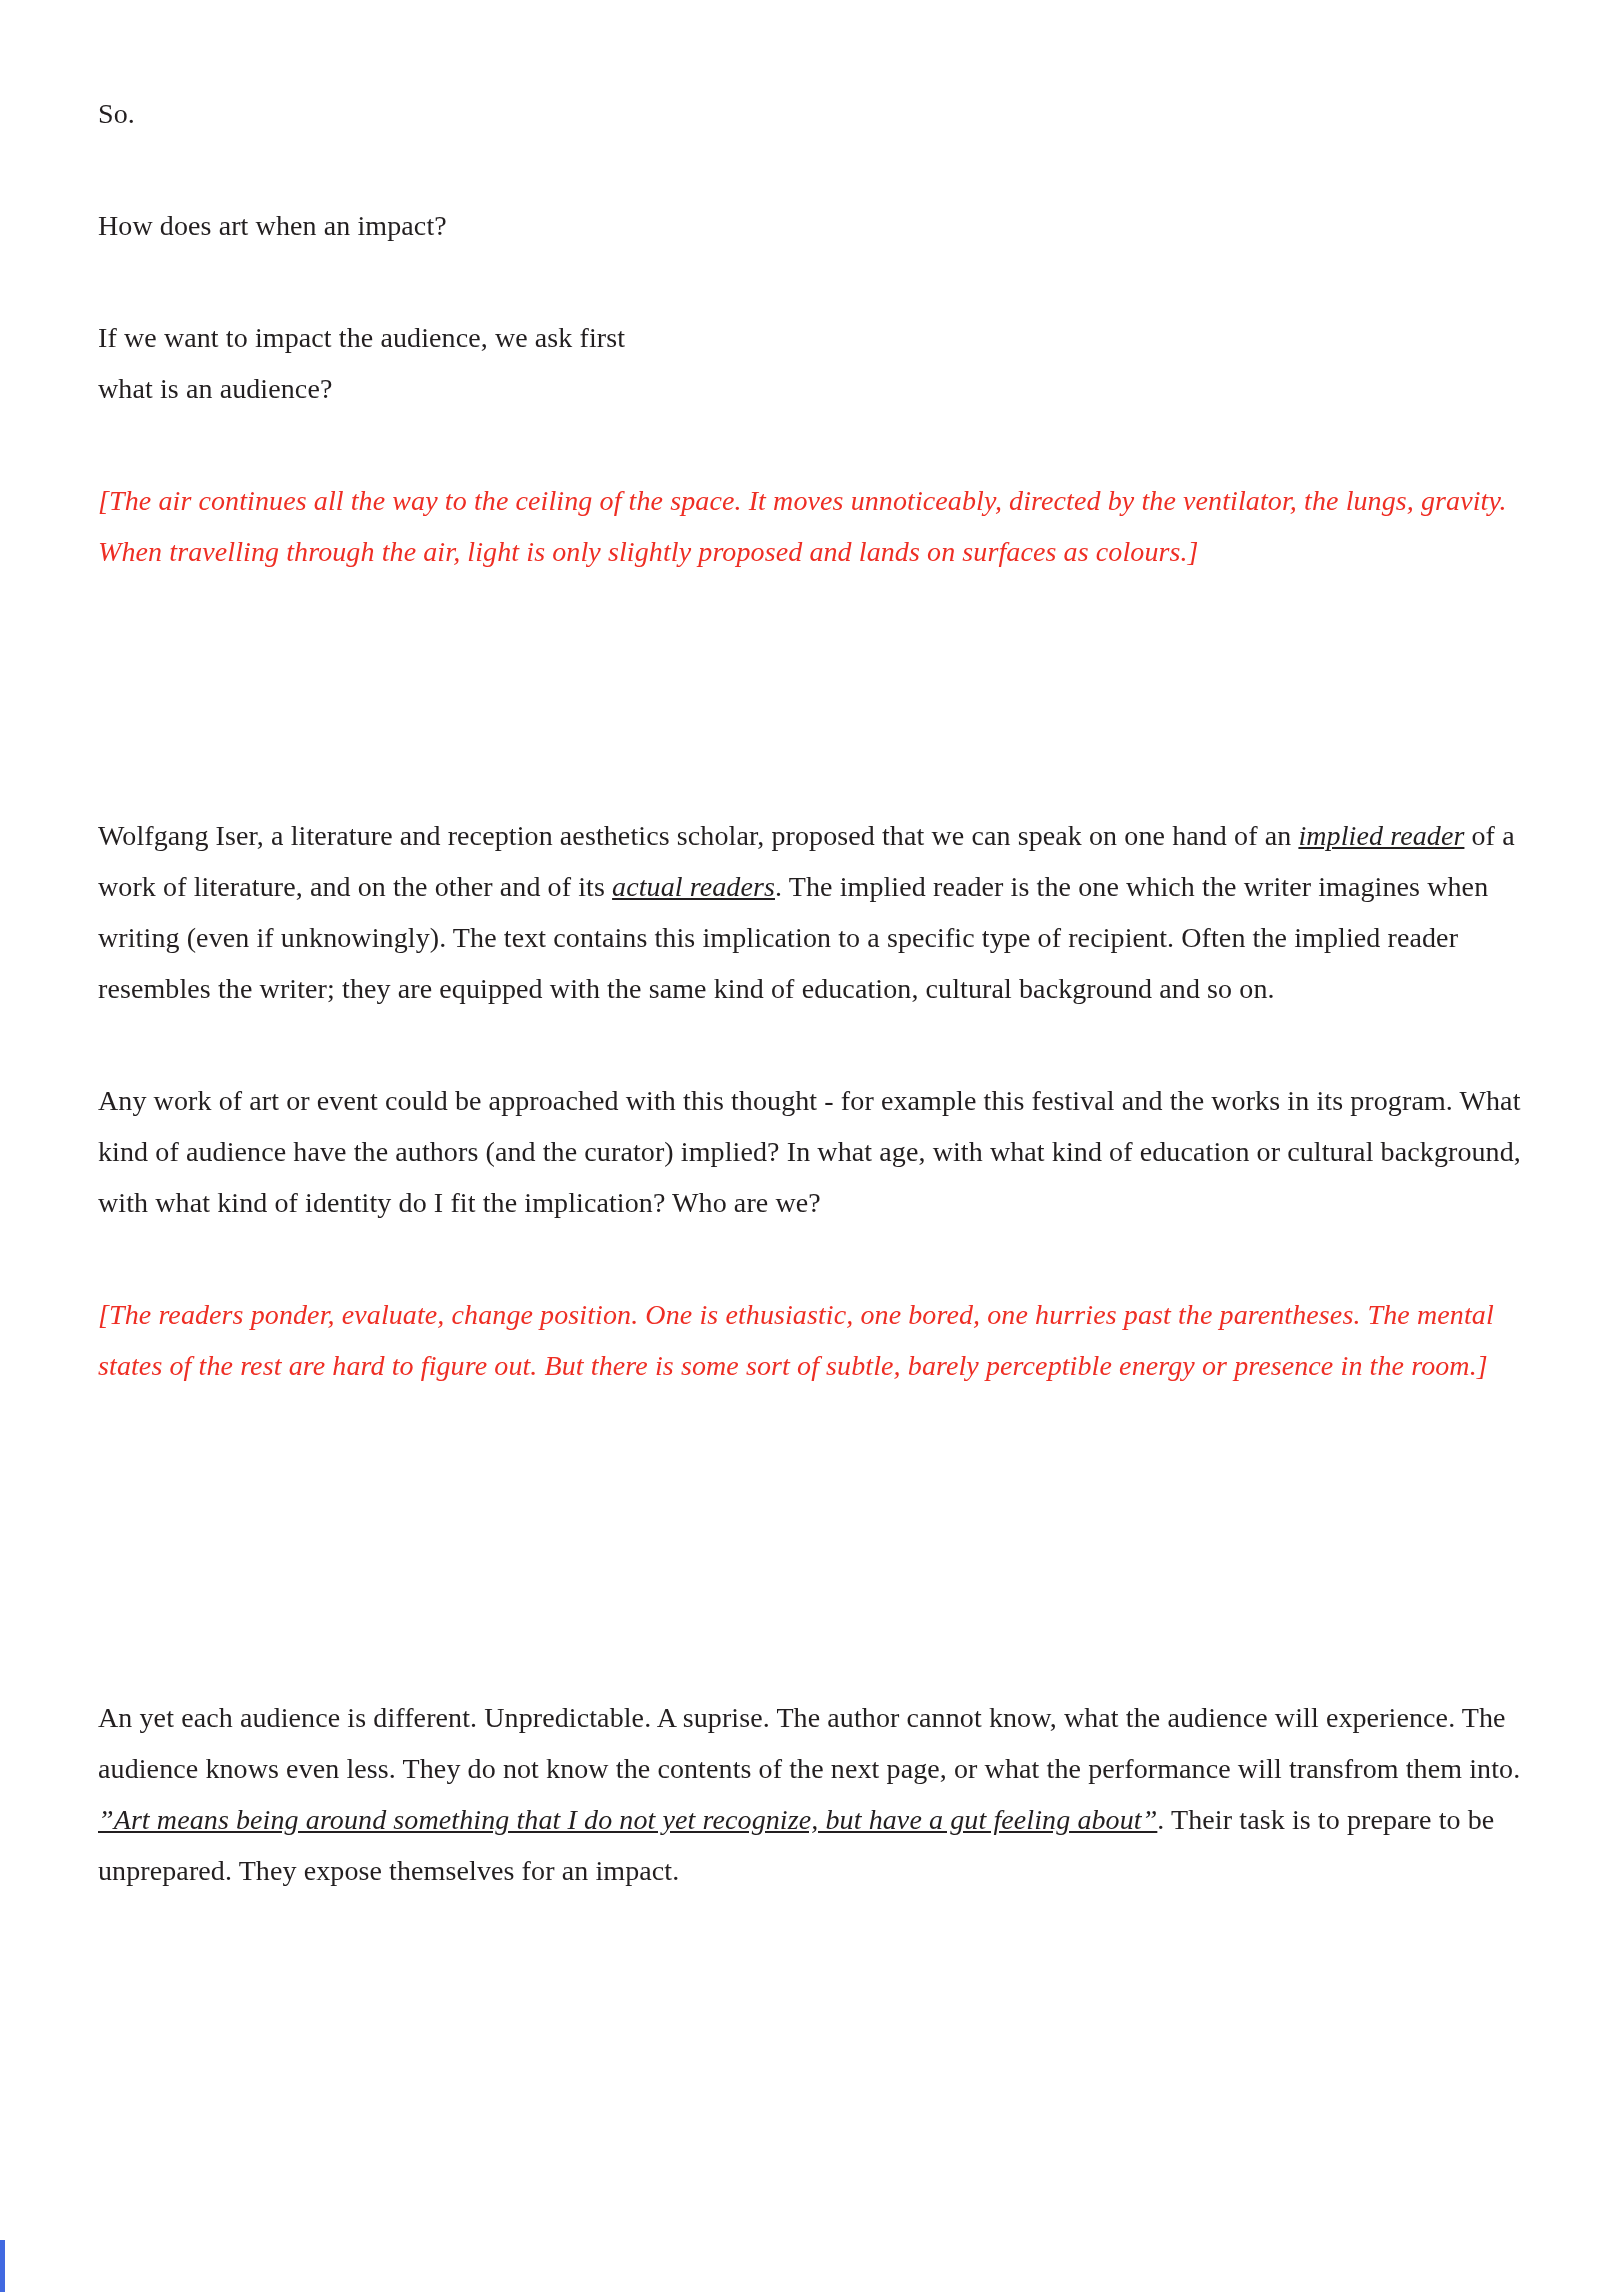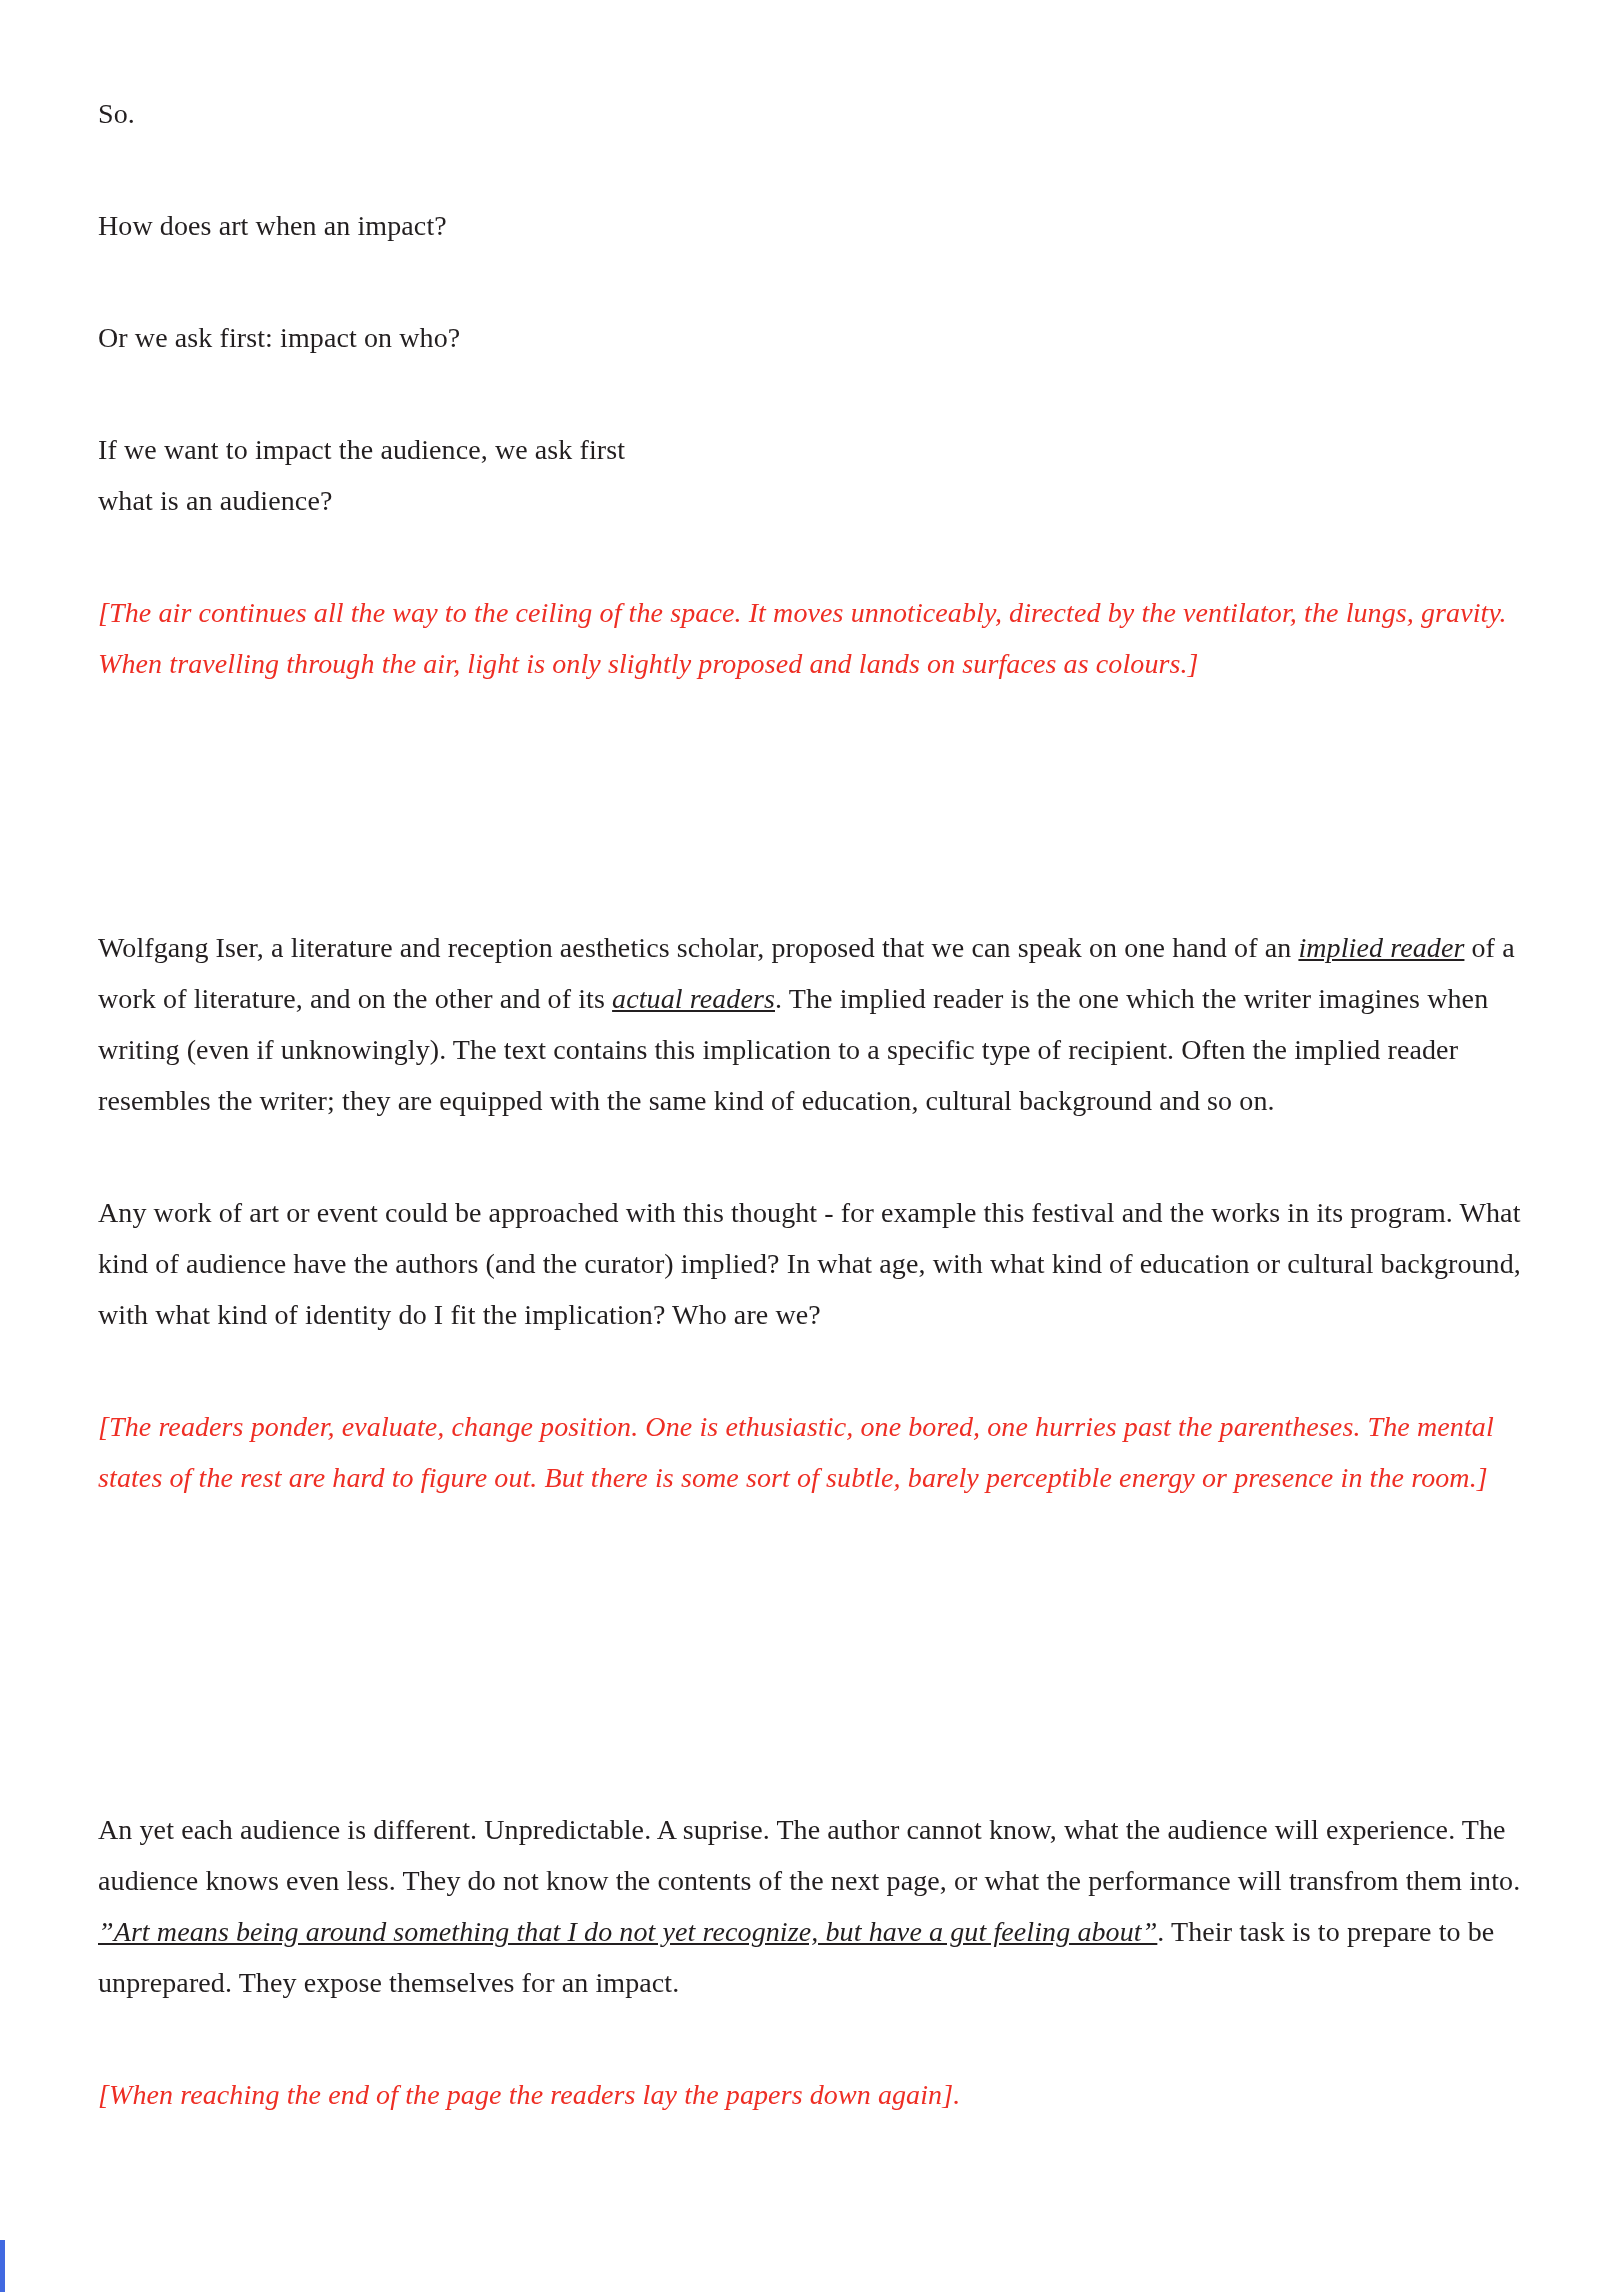--- a/index.html
+++ b/index.html
@@ -46,27 +46,25 @@
     height: 53px;
     background: var(--blue-color, #4169e1);
   }
 </style>
 </head>
 <body style="background: rgb(255, 255, 255);">
 
 <div class="doc">
     <p class="para"><span>So.</span></p>
     <p class="para"><span>How does art when an impact?</span></p>
-    <p class="para"><span>Or we ask first: impact on who?</span></p>
     <p class="para"><span>If we want to impact the audience, we ask first
 what is an audience?</span></p>
     <p class="para red"><span>[The air continues all the way to the ceiling of the space. It moves unnoticeably, directed by the ventilator, the lungs, gravity. When travelling through the air, light is only slightly proposed and lands on surfaces as colours.]</span></p>
     <div class="spacer" style="height: 172px;"></div>
     <p class="para"><span>Wolfgang Iser, a literature and reception aesthetics scholar, proposed that we can speak on one hand of an </span><span class="italic">implied reader</span><span> of a work of literature, and on the other and of its </span><span class="italic">actual readers</span><span>. The implied reader is the one which the writer imagines when writing (even if unknowingly). The text contains this implication to a specific type of recipient. Often the implied reader resembles the writer; they are equipped with the same kind of education, cultural background and so on.</span></p>
     <p class="para"><span>Any work of art or event could be approached with this thought - for example this festival and the works in its program. What kind of audience have the authors (and the curator) implied? In what age, with what kind of education or cultural background, with what kind of identity do I fit the implication? Who are we?</span></p>
     <p class="para red"><span>[The readers ponder, evaluate, change position. One is ethusiastic, one bored, one hurries past the parentheses. The mental states of the rest are hard to figure out. But there is some sort of subtle, barely perceptible energy or presence in the room.]</span></p>
     <div class="spacer" style="height: 240px;"></div>
     <p class="para"><span>An yet each audience is different. Unpredictable. A suprise. The author cannot know, what the audience will experience. The audience knows even less. They do not know the contents of the next page, or what the performance will transfrom them into. </span><span class="italic">”Art means being around something that I do not yet recognize, but have a gut feeling about”</span><span>. Their task is to prepare to be unprepared. They expose themselves for an impact.</span></p>
-    <p class="para red"><span>[When reaching the end of the page the readers lay the papers down again].</span></p>
   </div>
 
 <div class="blue-marker"></div>
 
 
 </body></html>

